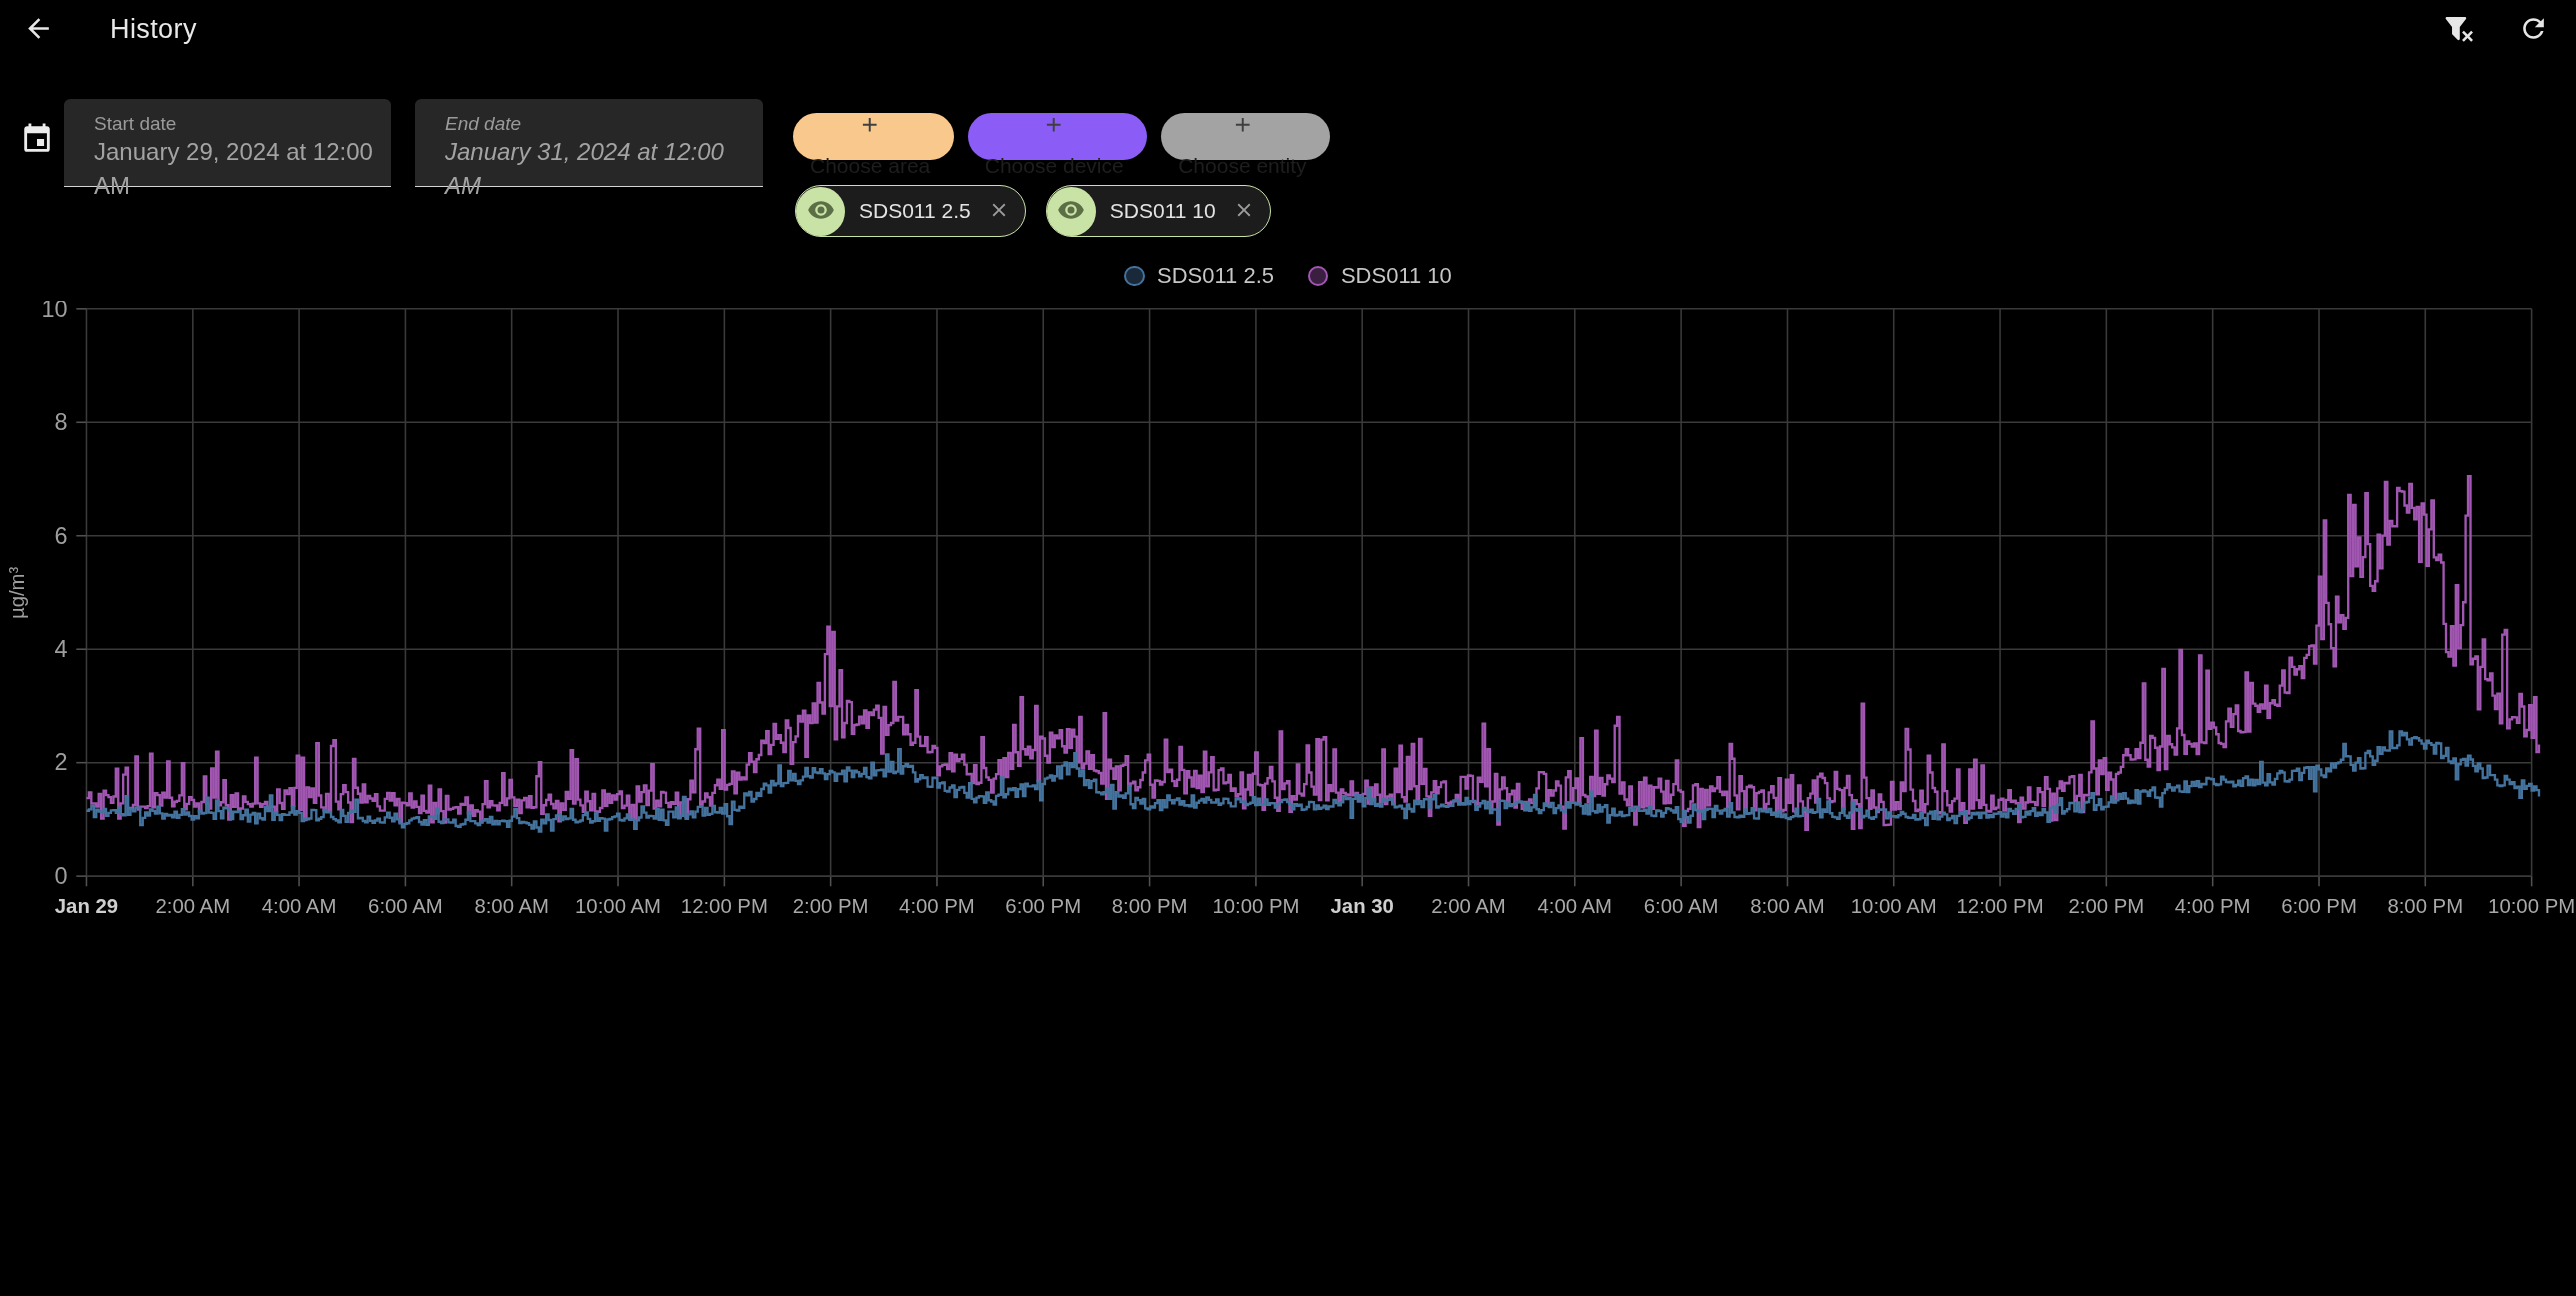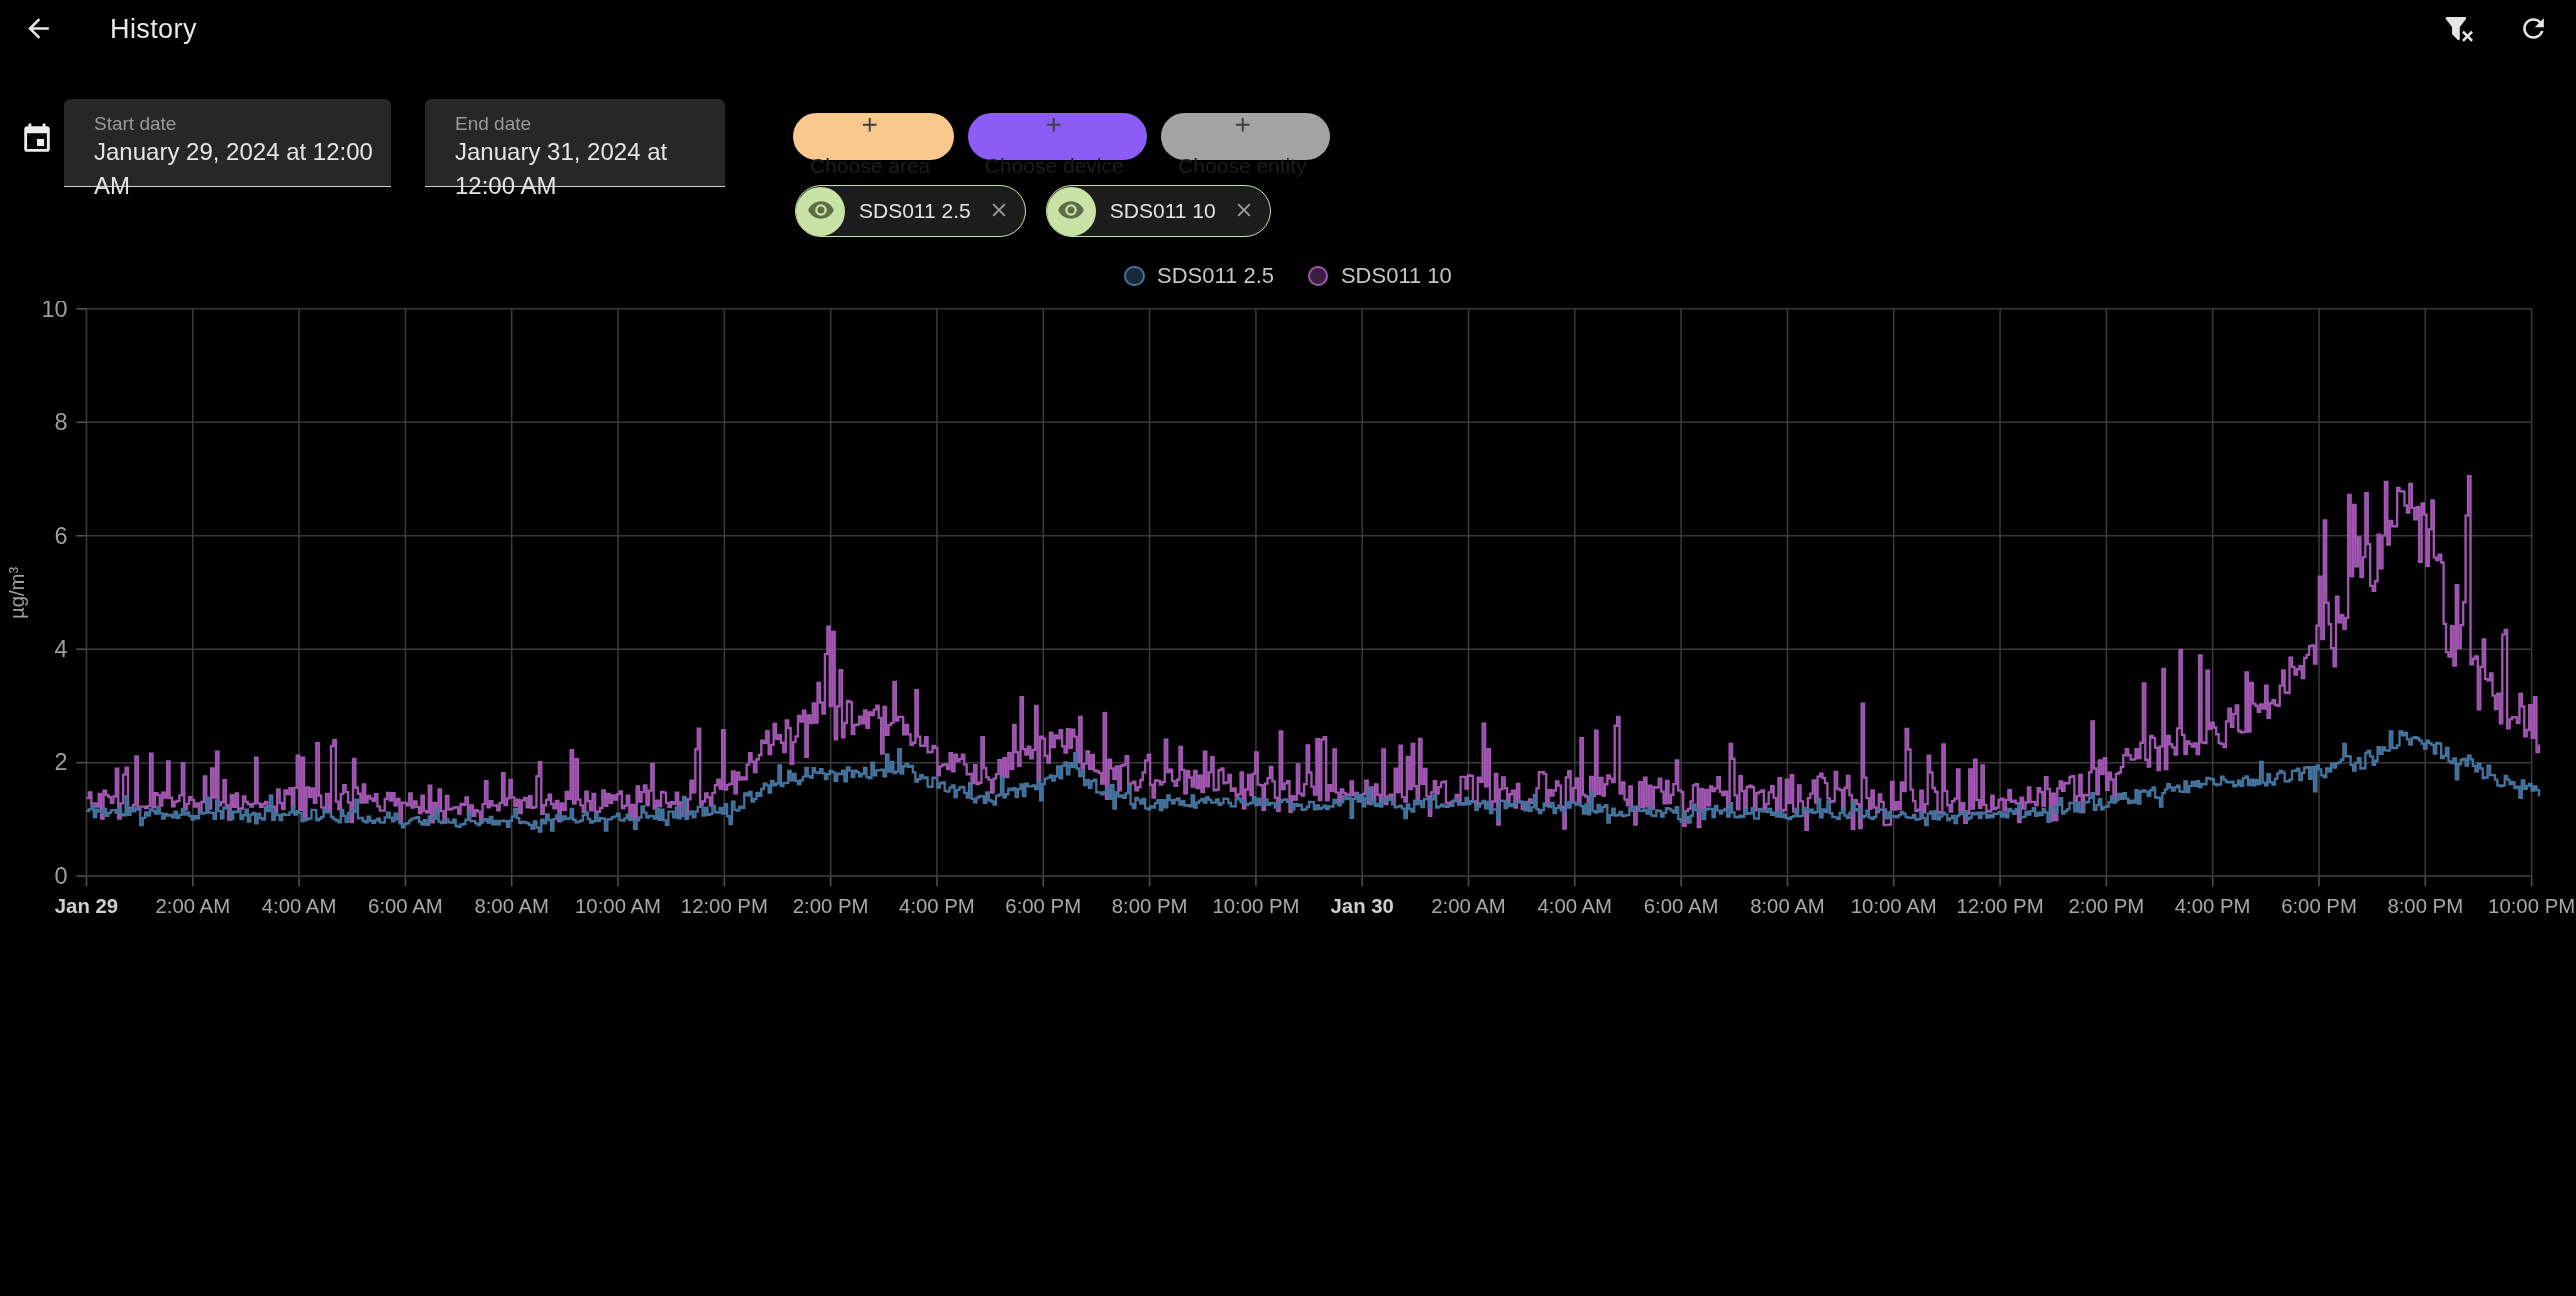--- a/index.html
+++ b/index.html
@@ -15,23 +15,23 @@
               font-size:27px;font-weight:400;color:#e9e9e9;letter-spacing:0.4px;margin:0;}
   .filter-btn{position:absolute;right:99px;top:11px;}
   .refresh-btn{position:absolute;right:23.5px;top:11px;}
   
   .calendar-icon{position:absolute;left:20.4px;top:122px;width:34px;height:34px;}
   .calendar-icon svg{width:34px;height:34px;fill:#ececec;}
   .date-field{position:absolute;top:99px;height:88px;background:#272727;
               border-radius:6.3px 6.3px 0 0;border-bottom:1.6px solid #d6d6d6;
               box-sizing:border-box;padding:12.5px 0 0 30px;cursor:pointer;}
   .date-field.start{left:56px;width:327px;margin-left:8px;}
-  .date-field.end{left:425px;width:300px;}
+  .date-field.end{left:415px;width:348px;font-style:italic;}
   .date-label{display:block;font-size:19px;color:#9a9a9a;line-height:23.5px;}
-  .date-value{display:block;font-size:24px;color:#e5e5e5;line-height:34px;}
+  .date-value{display:block;font-size:24px;color:#a3a3a3;line-height:34px;}
   
   .chips-row1{position:absolute;left:793px;top:113px;display:flex;gap:14px;}
   .choose-chip{display:inline-flex;align-items:center;height:47px;border-radius:23.5px;
                padding:0 23.5px 0 17px;gap:12.5px;border:none;cursor:pointer;
                font-family:inherit;font-size:21px;color:#1e1e1e;font-weight:400;flex-direction:column;}
   .choose-chip svg{width:23.5px;height:23.5px;fill:#3f3f3f;}
   
   .chips-row2{position:absolute;left:795px;top:185px;display:flex;gap:19.6px;}
   .entity-chip{display:inline-flex;align-items:center;height:52px;border-radius:27px;
                border:1.6px solid #c9e3a6;background:#1c1c1c;box-sizing:border-box;

